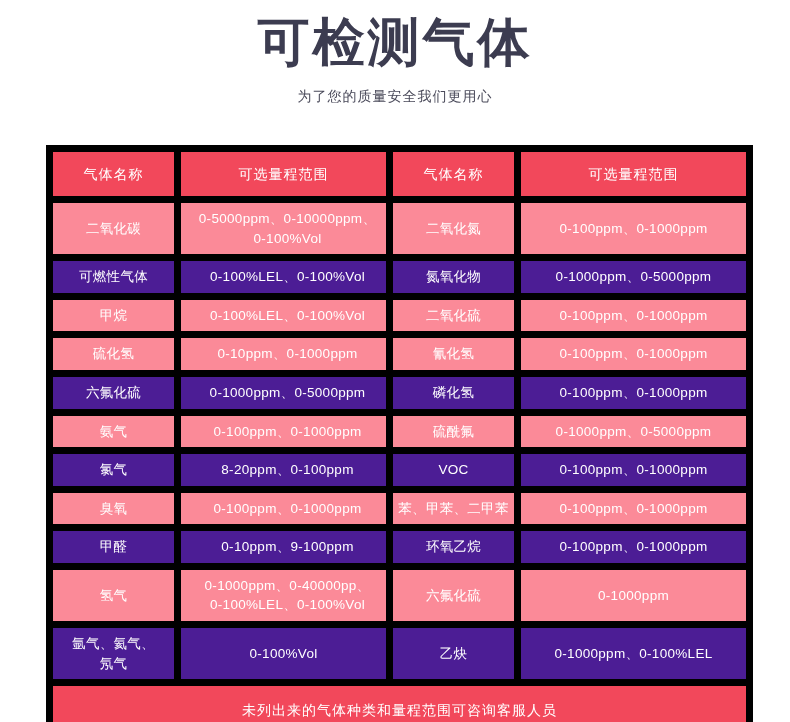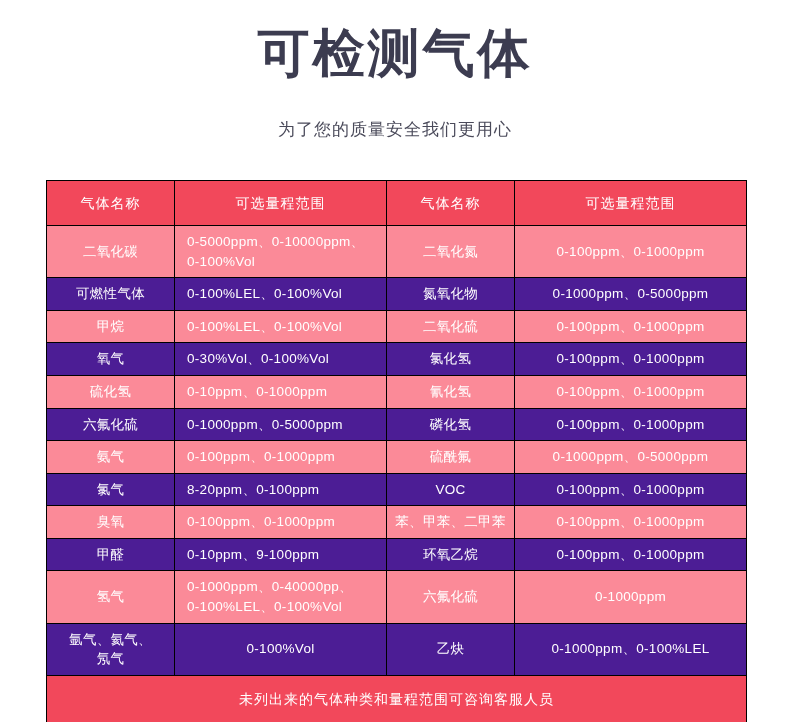--- a/index.html
+++ b/index.html
@@ -18,66 +18,66 @@
     width: 790px;
     height: 722px;
     box-sizing: border-box;
   }
   .title {
     text-align: center;
     font-size: 52px;
     font-weight: bold;
     color: #3c3c50;
     letter-spacing: 3px;
-    padding-top: 25px;
+    padding-top: 14px;
     line-height: 1.1;
   }
   .subtitle {
     text-align: center;
-    font-size: 17px;
+    font-size: 14px;
     color: #4a4a5a;
     letter-spacing: 1px;
-    margin-top: 36px;
+    margin-top: 17px;
   }
   .table-wrap {
     margin: 38px 45px 0 45px;
     border: 1px solid #ffffff;
   }
   table {
     border-collapse: collapse;
     width: 700px;
     table-layout: fixed;
   }
   col.c1 { width: 128px; }
   col.c2 { width: 212px; }
   col.c3 { width: 128px; }
   col.c4 { width: 232px; }
 
   td, th {
-    border: 1px solid #000000;
+    border: 7px solid #000000;
     text-align: center;
     vertical-align: middle;
     font-size: 13.5px;
     color: #ffffff;
     padding: 6px 4px;
     line-height: 1.45;
     letter-spacing: 0.3px;
   }
   thead th {
     background: #f2485b;
     font-weight: normal;
     font-size: 14px;
     height: 32px;
     letter-spacing: 1px;
   }
   tbody tr.odd td { background: #fb8a98; }
   tbody tr.even td { background: #4c1d95; }
 
   td.range {
-    text-align: left;
+    text-align: center;
     padding-left: 12px;
   }
   td.range.center {
     text-align: center;
     padding-left: 4px;
   }
   tfoot td {
     background: #f2485b;
     height: 36px;
     font-size: 14px;
@@ -122,26 +122,20 @@
           <tr class="even">
             <td>可燃性气体</td>
             <td class="range">0-100%LEL、0-100%Vol</td>
             <td>氮氧化物</td>
             <td class="range center">0-1000ppm、0-5000ppm</td>
           </tr>
           <tr class="odd">
             <td>甲烷</td>
             <td class="range">0-100%LEL、0-100%Vol</td>
             <td>二氧化硫</td>
-            <td class="range center">0-100ppm、0-1000ppm</td>
-          </tr>
-          <tr class="even">
-            <td>氧气</td>
-            <td class="range">0-30%Vol、0-100%Vol</td>
-            <td>氯化氢</td>
             <td class="range center">0-100ppm、0-1000ppm</td>
           </tr>
           <tr class="odd">
             <td>硫化氢</td>
             <td class="range">0-10ppm、0-1000ppm</td>
             <td>氰化氢</td>
             <td class="range center">0-100ppm、0-1000ppm</td>
           </tr>
           <tr class="even">
             <td>六氟化硫</td>

